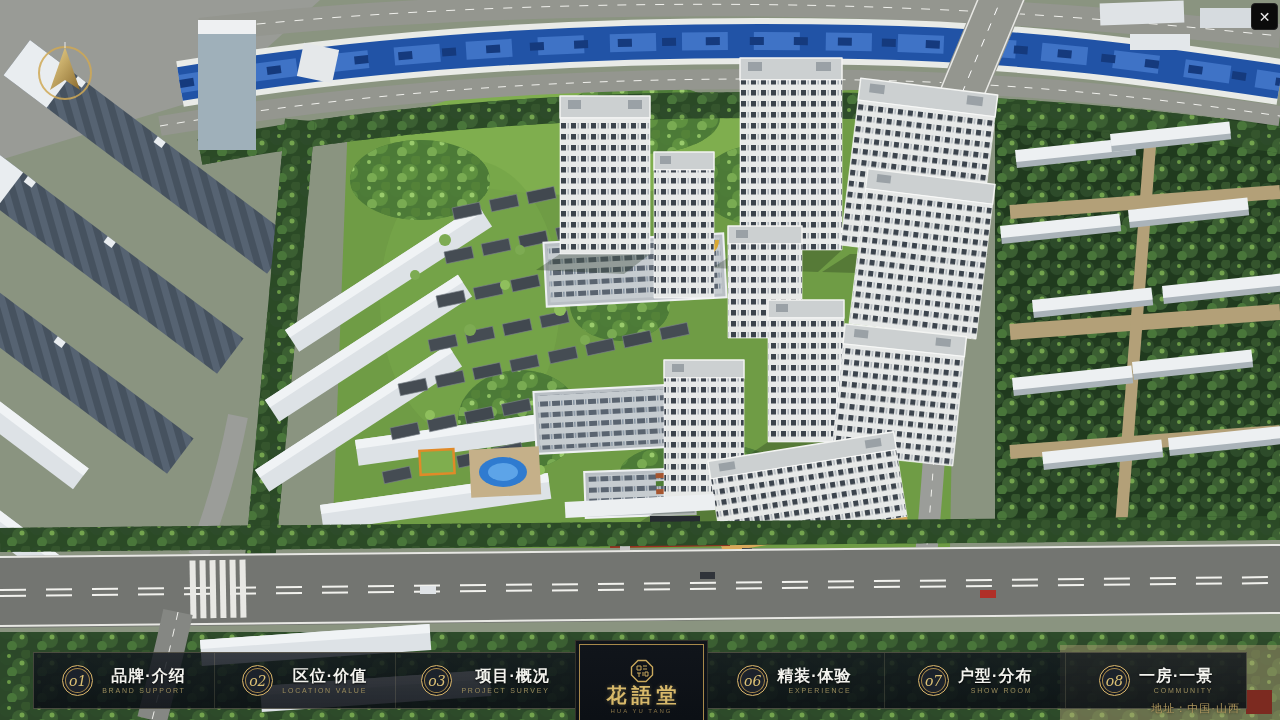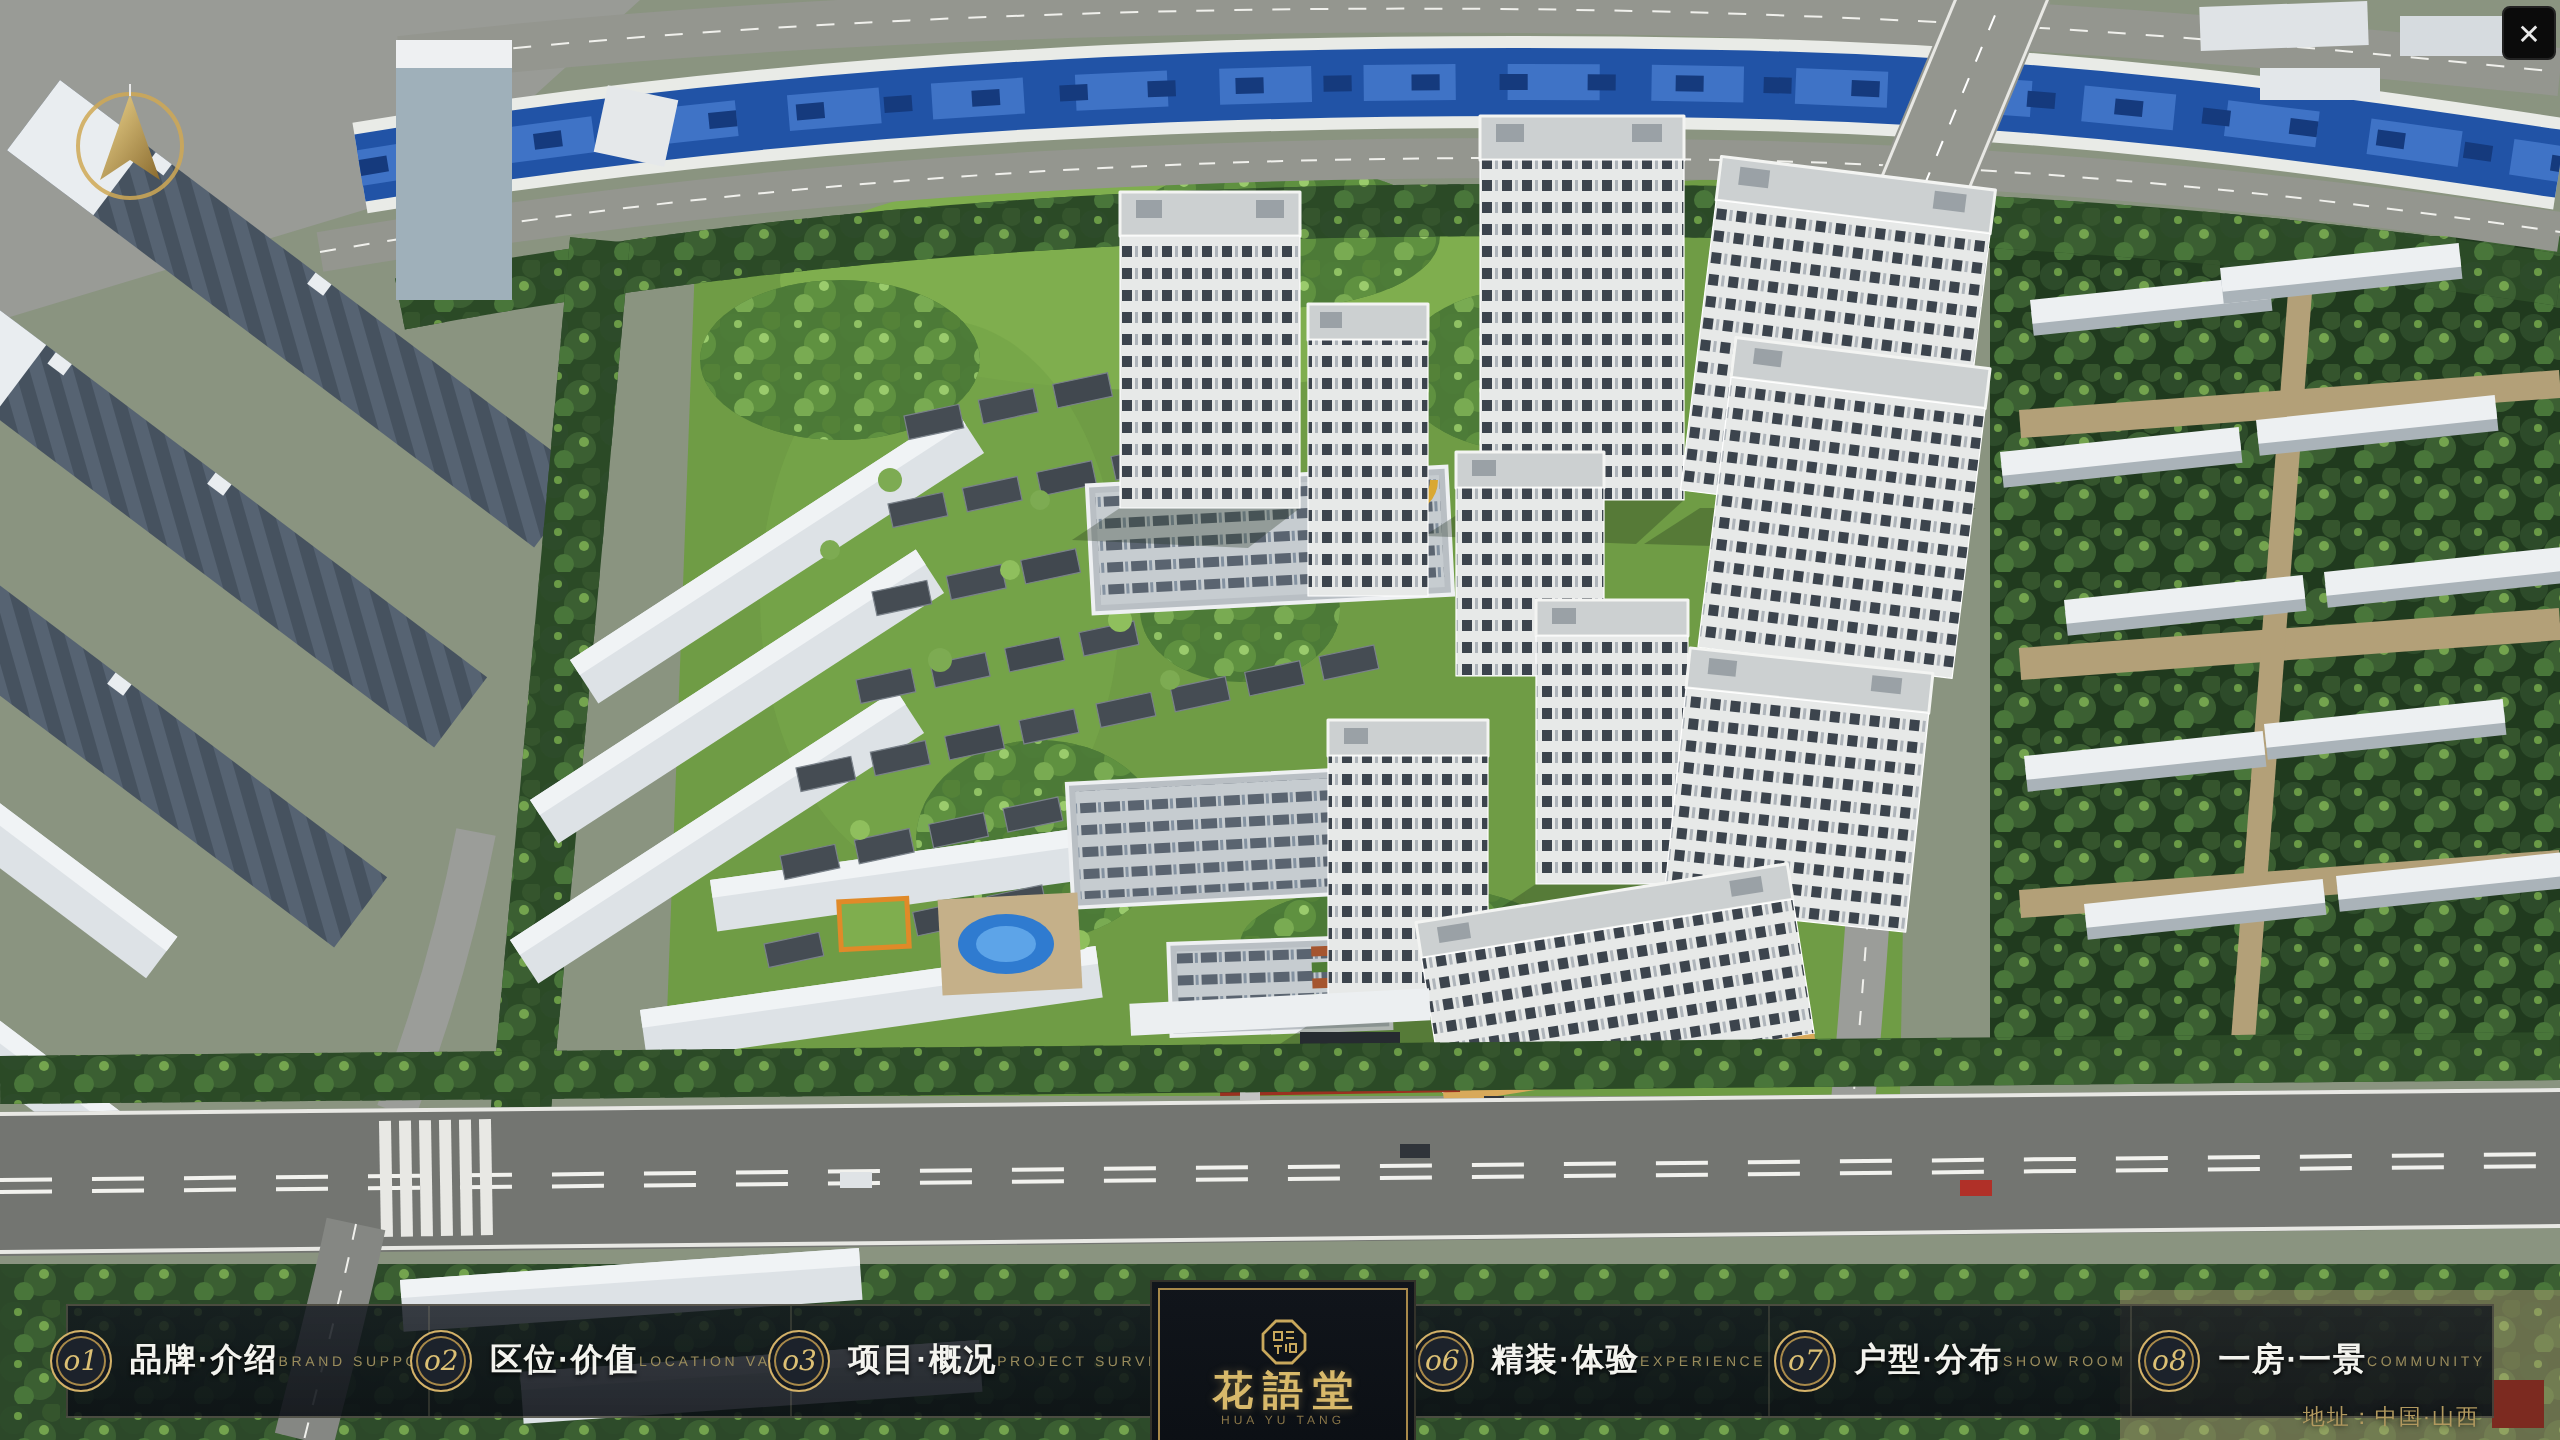--- a/index.html
+++ b/index.html
@@ -24,21 +24,21 @@
   .nav-item{flex:1;display:flex;align-items:center;justify-content:center;gap:9px;
     border-left:1px solid rgba(190,178,140,.18);cursor:pointer;min-width:0;}
   .nav-item:first-child{border-left:1px solid rgba(190,178,140,.28);}
   .bar-right-cap{border-right:1px solid rgba(190,178,140,.28);}
   .logo-spacer{width:128px;flex:0 0 128px;}
   .badge{width:29px;height:29px;border-radius:50%;border:1px solid #d4b269;flex:0 0 29px;
     box-shadow:inset 0 0 0 2px #141921, inset 0 0 0 3px #a8894a;
     display:flex;align-items:center;justify-content:center;
     font-family:"DejaVu Serif",serif;font-style:italic;font-size:14px;color:#dcc074;
     background:radial-gradient(circle,#1c222b 60%,#0e1319 100%);}
-  .labels{display:flex;flex-direction:row;align-items:center;}
+  .labels{display:flex;flex-direction:column;align-items:flex-end;}
   .zh{font-size:16px;font-weight:bold;color:#f3f3ee;letter-spacing:1px;white-space:nowrap;
       text-shadow:0 1px 2px rgba(0,0,0,.9);line-height:1.1;}
   .en{font-size:7px;letter-spacing:1.8px;color:#9a8c5c;margin-top:2px;white-space:nowrap;
       transform-origin:left center;}
 
   
   .logo-panel{position:absolute;left:575px;top:640px;width:133px;height:93px;
     background:linear-gradient(180deg,#11151b,#0b0f14);border:1px solid #33322a;
     box-sizing:border-box;display:flex;flex-direction:column;align-items:center;
     justify-content:center;cursor:pointer;z-index:5;}

